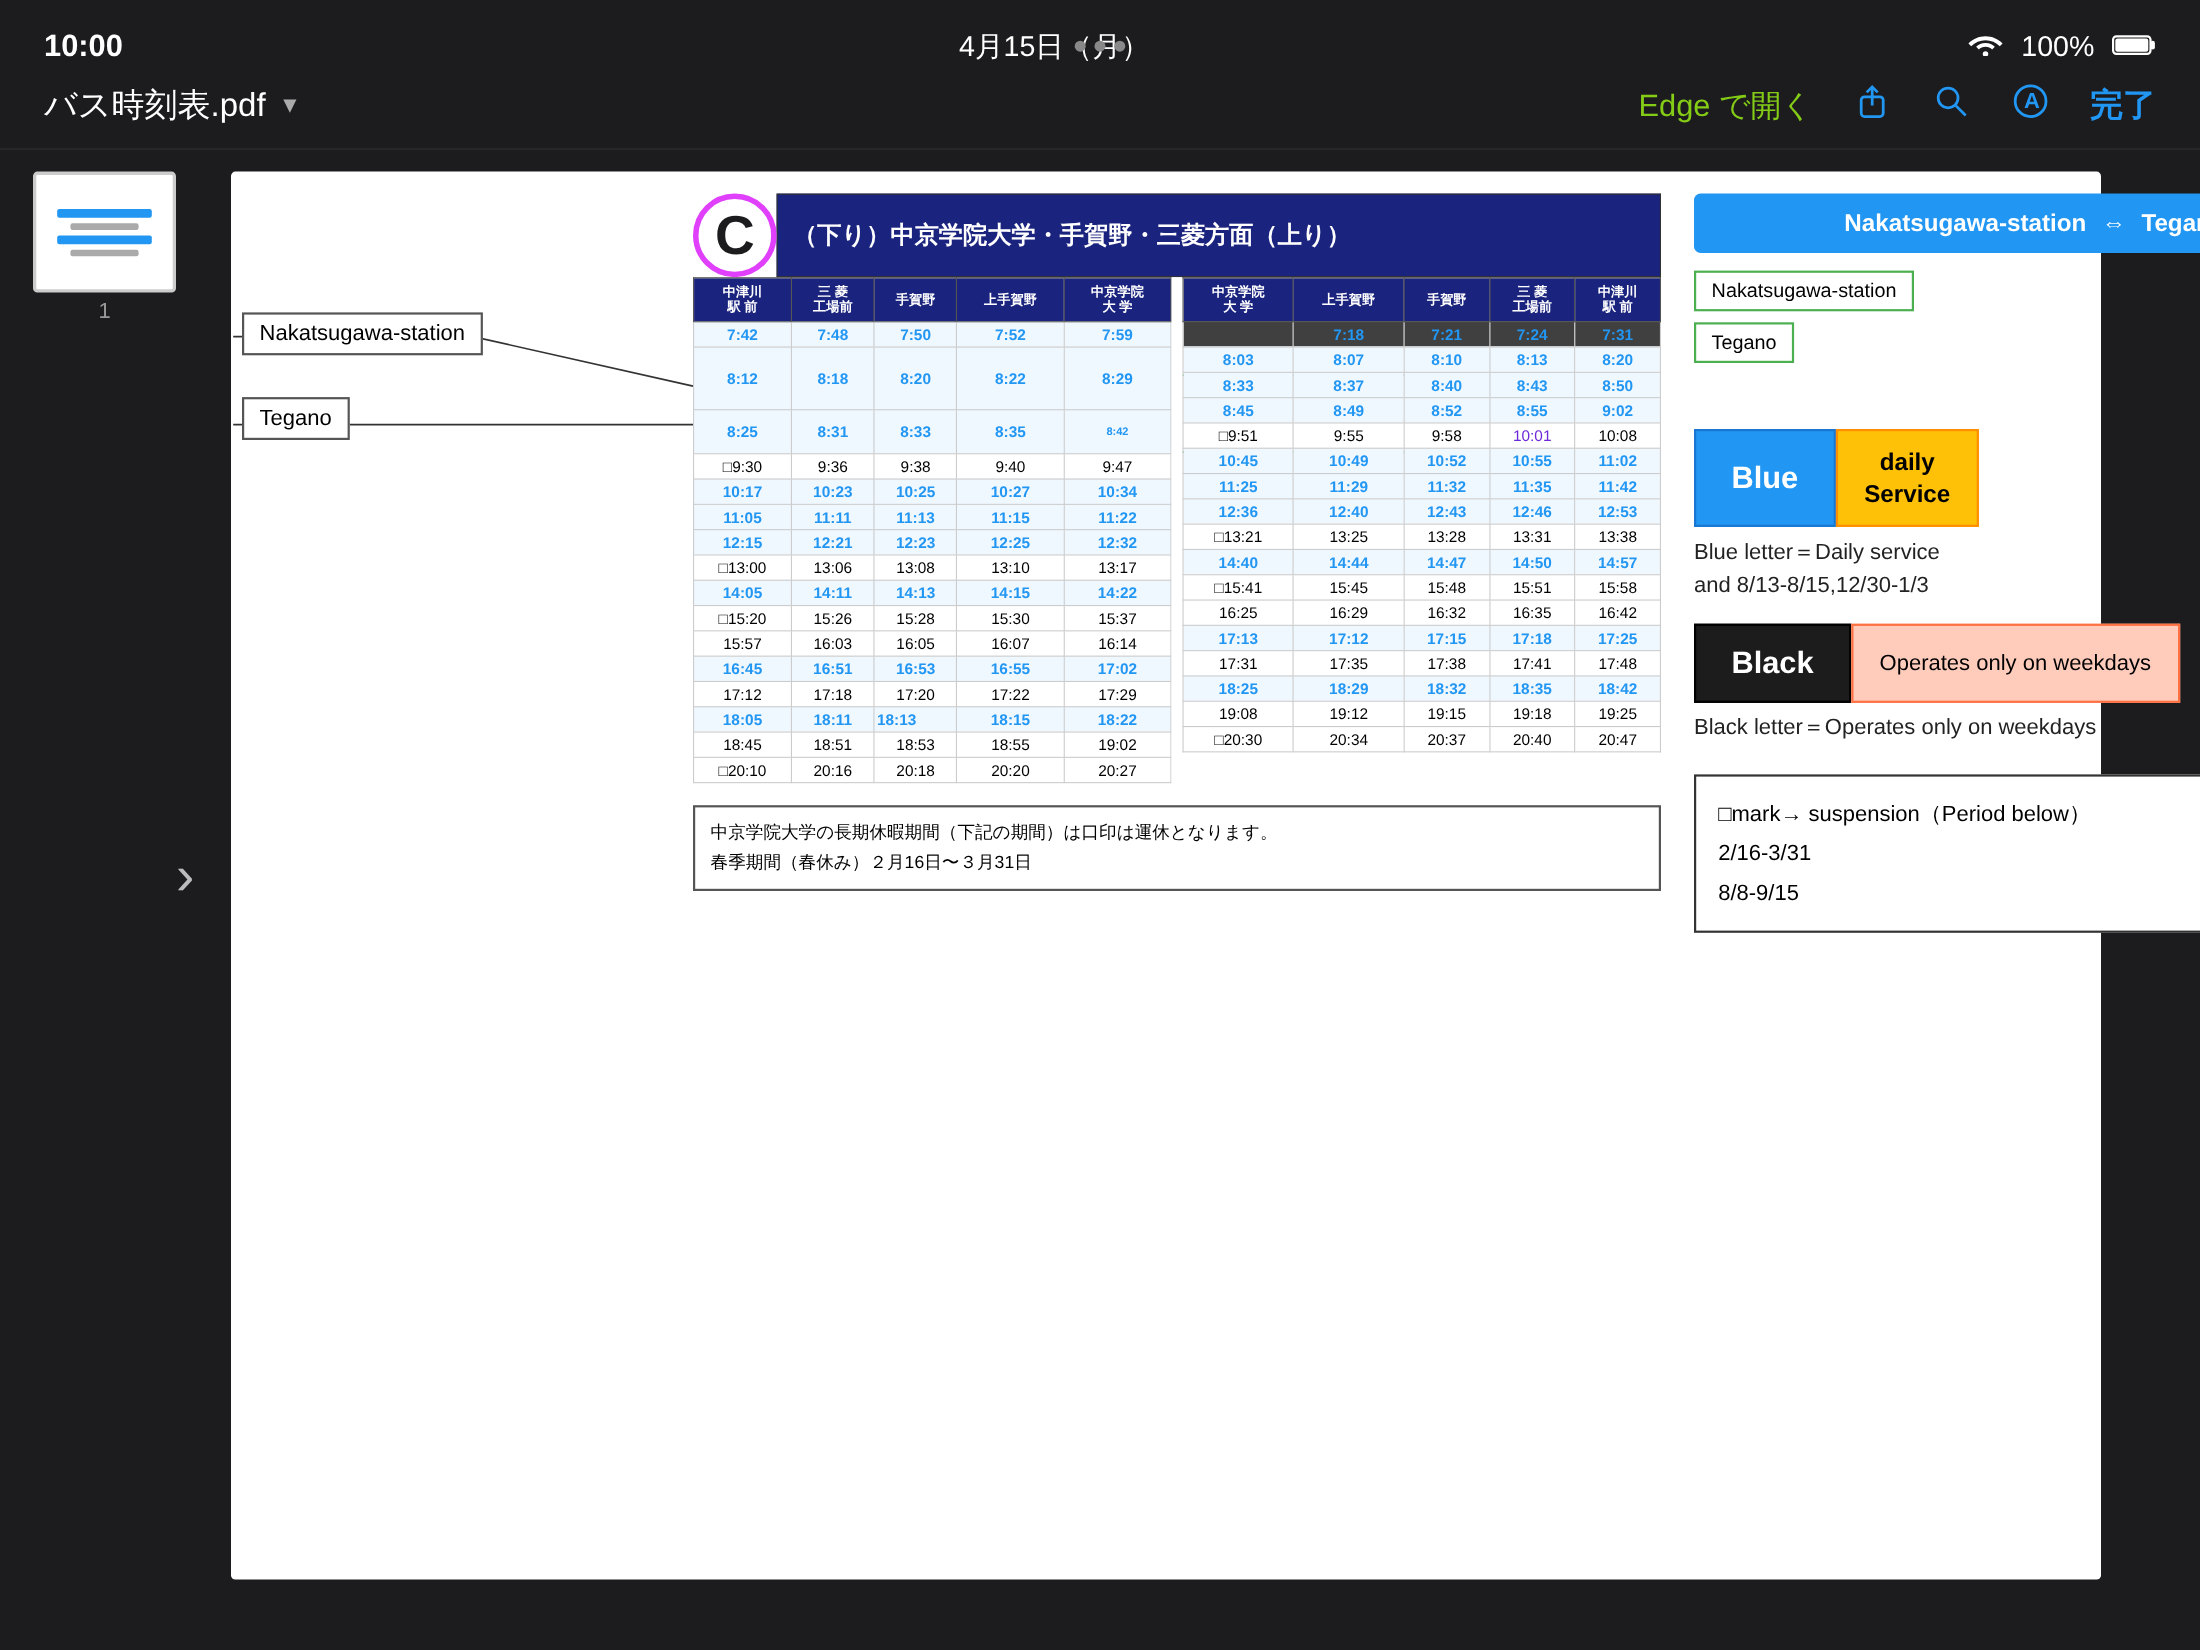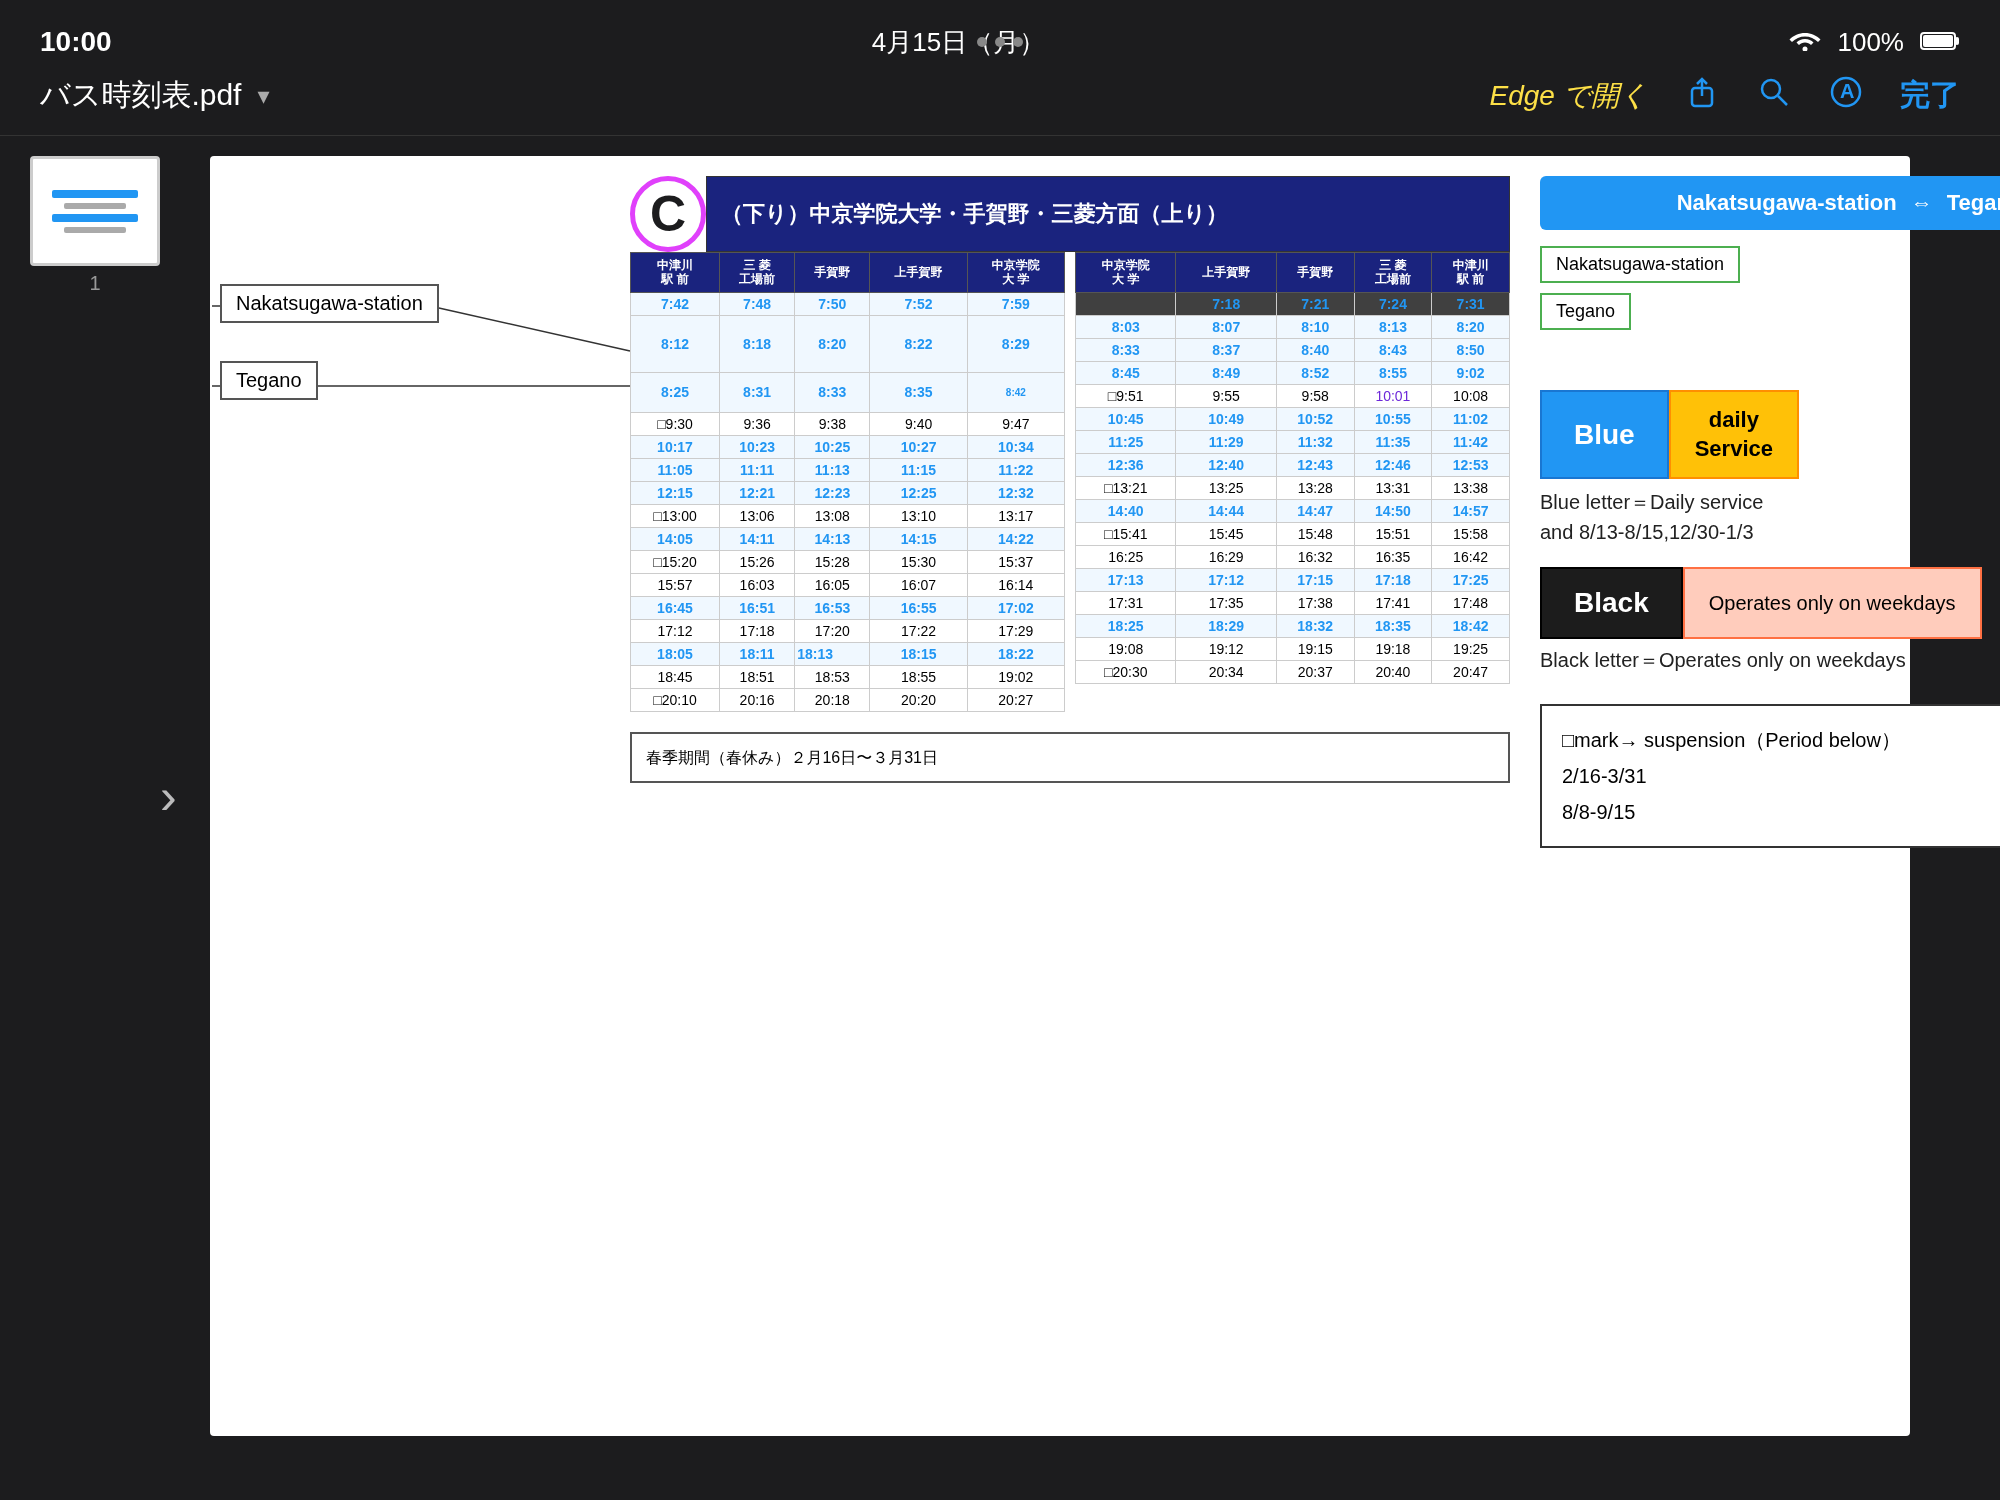--- a/index.html
+++ b/index.html
@@ -143,21 +143,21 @@
     </span>
   </div>
 </div>
 
 <div class="toolbar">
   <div class="toolbar-left">
     <span>バス時刻表.pdf</span>
     <span class="toolbar-chevron">▾</span>
   </div>
   <div class="toolbar-right">
-    <span style="color:#fde047;font-style:italic;">Edge で開く</span>
+    <span style="color:#84cc16;">Edge で開く</span>
     <span>
       <svg width="36" height="36" viewBox="0 0 36 36" fill="none" stroke="#2196f3" stroke-width="2.5">
         <rect x="8" y="14" width="20" height="18" rx="3"></rect>
         <polyline points="13,10 18,5 23,10"></polyline>
         <line x1="18" y1="5" x2="18" y2="22"></line>
       </svg>
     </span>
     <span>
       <svg width="36" height="36" viewBox="0 0 36 36" fill="none" stroke="#2196f3" stroke-width="2.5">
         <circle cx="15" cy="15" r="9"></circle>
@@ -479,20 +479,21 @@
                   <td style="padding: 3px 2px; text-align: center; border: 1px solid rgb(204, 204, 204); font-size: 14px; white-space: nowrap; color: rgb(0, 0, 0); font-weight: 500;">20:37</td>
                   <td style="padding: 3px 2px; text-align: center; border: 1px solid rgb(204, 204, 204); font-size: 14px; white-space: nowrap; color: rgb(0, 0, 0); font-weight: 500;">20:40</td>
                   <td style="padding: 3px 2px; text-align: center; border: 1px solid rgb(204, 204, 204); font-size: 14px; white-space: nowrap; color: rgb(0, 0, 0); font-weight: 500;">20:47</td>
                 </tr>
               </tbody>
           </table>
         </div>
       </div>
 
       <div style="border:2px solid #555;background:white;padding:10px 14px;font-size:16px;line-height:1.7;margin-top:20px;">
+        <div>中京学院大学の長期休暇期間（下記の期間）は口印は運休となります。</div>
         <div>春季期間（春休み）２月16日〜３月31日</div>
       </div>
     </div>
 
     <div style="position:absolute;left:1330px;top:20px;width:620px;">
 
       <div style="background:#2196f3;color:white;padding:14px 24px;border-radius:6px;text-align:center;font-size:22px;font-weight:700;display:flex;align-items:center;justify-content:center;gap:14px;margin-bottom:16px;">
         <span>Nakatsugawa-station</span>
         <span>⇔</span>
         <span>Tegano</span>

